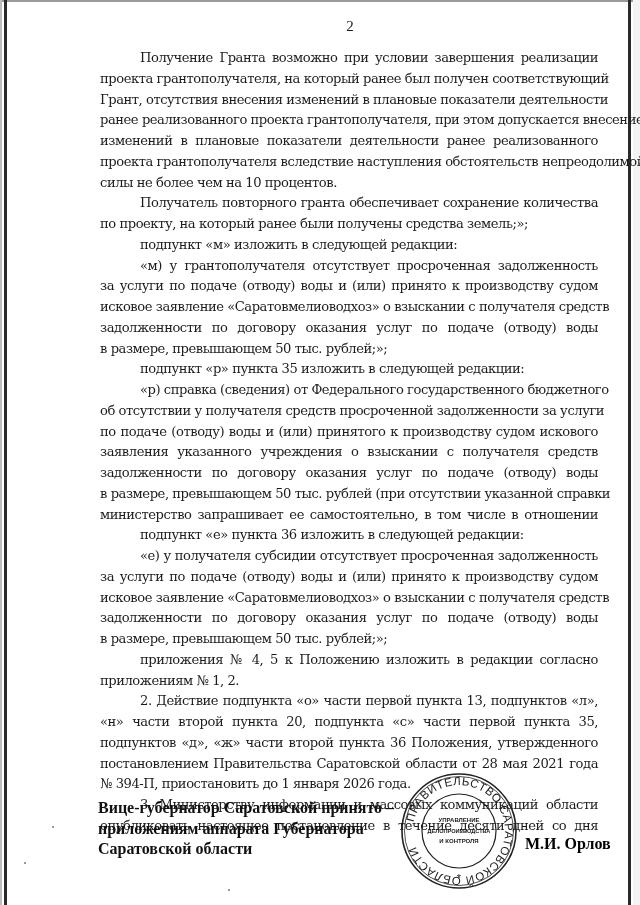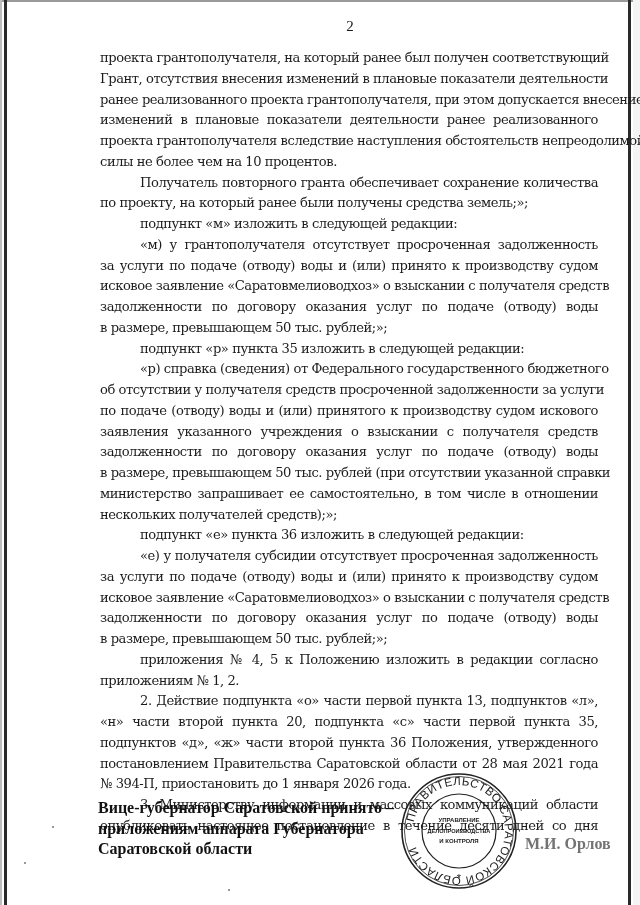--- a/index.html
+++ b/index.html
@@ -26,37 +26,38 @@
 
   .signature-title {
     position: absolute; left: 98px; top: 798px;
     font-family: "Liberation Serif", serif; font-weight: bold;
     font-size: 16px; line-height: 20.5px; color: #111;
   }
   .signature-title span { display: block; white-space: nowrap; }
   .signature-name {
     position: absolute; left: 525px; top: 835px;
     font-family: "Liberation Serif", serif; font-weight: bold;
-    font-size: 16px; color: #737373; white-space: nowrap;
+    font-size: 16px; color: #000000; white-space: nowrap;
   }
   .stamp { position: absolute; left: 400px; top: 772px; width: 118px; height: 118px; }
   .speck { position: absolute; width: 2px; height: 2px; background: #777; border-radius: 1px; }
 </style>
 </head>
 <body>
 
 <div class="scan-top"></div>
 <div class="scan-left2"></div>
 <div class="scan-left"></div>
 <div class="scan-right"></div>
 <div class="scan-right2"></div>
 
 <div class="page-number">2</div>
 
 <div class="body-text" id="body-text">
+    <span class="line indent">Получение Гранта возможно при условии завершения реализации</span>
     <span class="line">проекта грантополучателя, на который ранее был получен соответствующий</span>
     <span class="line">Грант, отсутствия внесения изменений в плановые показатели деятельности</span>
     <span class="line">ранее реализованного проекта грантополучателя, при этом допускается внесение</span>
     <span class="line">изменений в плановые показатели деятельности ранее реализованного</span>
     <span class="line">проекта грантополучателя вследствие наступления обстоятельств непреодолимой</span>
     <span class="line last">силы не более чем на 10 процентов.</span>
     <span class="line indent">Получатель повторного гранта обеспечивает сохранение количества</span>
     <span class="line last">по проекту, на который ранее были получены средства земель;»;</span>
     <span class="line indent last">подпункт «м» изложить в следующей редакции:</span>
     <span class="line indent">«м) у грантополучателя отсутствует просроченная задолженность</span>
@@ -65,21 +66,20 @@
     <span class="line">задолженности по договору оказания услуг по подаче (отводу) воды</span>
     <span class="line last">в размере, превышающем 50 тыс. рублей;»;</span>
     <span class="line indent last">подпункт «р» пункта 35 изложить в следующей редакции:</span>
     <span class="line indent">«р) справка (сведения) от Федерального государственного бюджетного</span>
     <span class="line">об отсутствии у получателя средств просроченной задолженности за услуги</span>
     <span class="line">по подаче (отводу) воды и (или) принятого к производству судом искового</span>
     <span class="line">заявления указанного учреждения о взыскании с получателя средств</span>
     <span class="line">задолженности по договору оказания услуг по подаче (отводу) воды</span>
     <span class="line">в размере, превышающем 50 тыс. рублей (при отсутствии указанной справки</span>
     <span class="line">министерство запрашивает ее самостоятельно, в том числе в отношении</span>
-    <span class="line last">нескольких получателей средств);»;</span>
     <span class="line indent last">подпункт «е» пункта 36 изложить в следующей редакции:</span>
     <span class="line indent">«е) у получателя субсидии отсутствует просроченная задолженность</span>
     <span class="line">за услуги по подаче (отводу) воды и (или) принято к производству судом</span>
     <span class="line">исковое заявление «Саратовмелиоводхоз» о взыскании с получателя средств</span>
     <span class="line">задолженности по договору оказания услуг по подаче (отводу) воды</span>
     <span class="line last">в размере, превышающем 50 тыс. рублей;»;</span>
     <span class="line indent">приложения № 4, 5 к Положению изложить в редакции согласно</span>
     <span class="line last">приложениям № 1, 2.</span>
     <span class="line indent">2. Действие подпункта «о» части первой пункта 13, подпунктов «л»,</span>
     <span class="line">«н» части второй пункта 20, подпункта «с» части первой пункта 35,</span>

